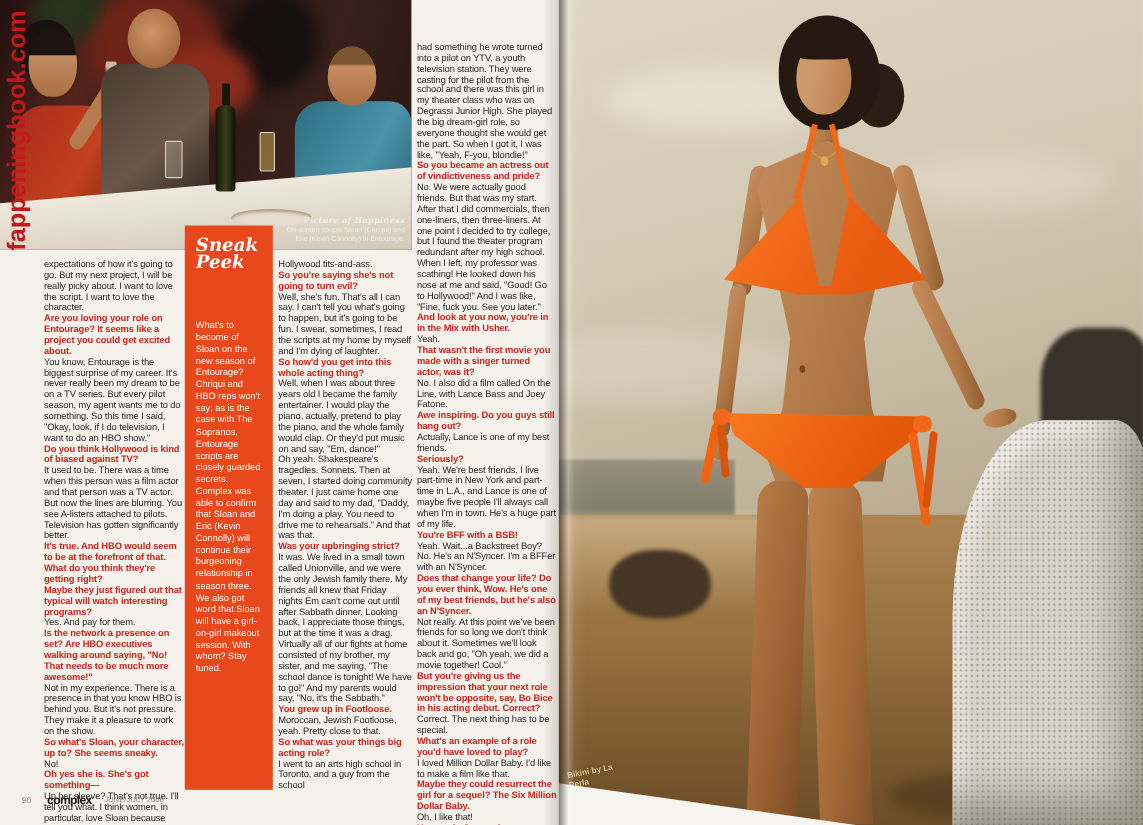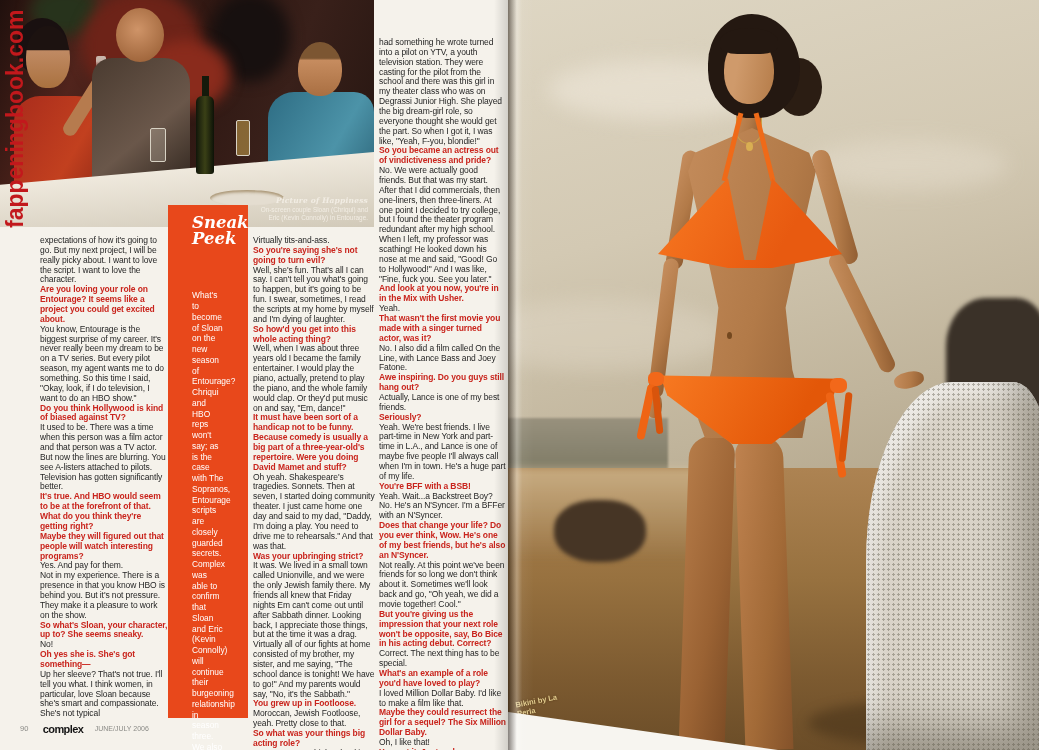--- a/index.html
+++ b/index.html
@@ -54,21 +54,21 @@
 
   
   .col{font-size:8.5px;line-height:1.16;color:#262626;letter-spacing:-.1px;}
   .col p{position:static;margin:0;}
   .col p.q{color:#c9251d;font-weight:bold;}
   .col1{left:40px;top:236px;width:128px;}
   .col2{left:253px;top:236px;width:122px;}
   .col3{left:379px;top:38px;width:127px;}
 
   
-  .sneak{left:168px;top:205px;width:80px;height:513px;background:#e8481b;padding:10px 24px;z-index:4;}
+  .sneak{left:168px;top:205px;width:80px;height:513px;background:#e8481b;padding:10px 10px;z-index:4;}
   .sneak-title{position:static;display:block;color:#fff;font-family:"DejaVu Serif",serif;
     font-weight:bold;font-style:italic;font-size:16.5px;line-height:.95;margin-bottom:7px;}
   .sneak-body{position:static;display:block;color:#fff;font-size:8.4px;line-height:1.28;margin-top:44px;}
 
   
   .footer{left:20px;top:719px;width:300px;height:16px;}
   .footer-page{position:static;color:#8a8a86;font-size:7.5px;margin-right:10px;vertical-align:middle;}
   .footer-logo{position:static;color:#151515;font-size:11px;font-weight:800;letter-spacing:-.6px;vertical-align:middle;}
   .footer-issue{position:static;color:#8a8a86;font-size:7px;margin-left:7px;vertical-align:middle;}
 
@@ -174,41 +174,41 @@
 
     <div class="watermark">fappeningbook.com</div>
 
     <div class="col col1">
         <p class="a">expectations of how it's going to go. But my next project, I will be really picky about. I want to love the script. I want to love the character.</p>
         <p class="q">Are you loving your role on Entourage? It seems like a project you could get excited about.</p>
         <p class="a">You know, Entourage is the biggest surprise of my career. It's never really been my dream to be on a TV series. But every pilot season, my agent wants me to do something. So this time I said, "Okay, look, if I do television, I want to do an HBO show."</p>
         <p class="q">Do you think Hollywood is kind of biased against TV?</p>
         <p class="a">It used to be. There was a time when this person was a film actor and that person was a TV actor. But now the lines are blurring. You see A-listers attached to pilots. Television has gotten significantly better.</p>
         <p class="q">It's true. And HBO would seem to be at the forefront of that. What do you think they're getting right?</p>
-        <p class="q">Maybe they will figured out that people will watch interesting programs?</p>
+        <p class="q">Maybe they just figured out that typical will watch interesting programs?</p>
         <p class="a">Yes. And pay for them.</p>
+        <p class="q">Is the network a presence on set? Are HBO executives walking around saying, "No! That needs to be much more awesome!"</p>
         <p class="a">Not in my experience. There is a presence in that you know HBO is behind you. But it's not pressure. They make it a pleasure to work on the show.</p>
         <p class="q">So what's Sloan, your character, up to? She seems sneaky.</p>
         <p class="a">No!</p>
         <p class="q">Oh yes she is. She's got something—</p>
         <p class="a">Up her sleeve? That's not true. I'll tell you what. I think women, in particular, love Sloan because she's smart and compassionate. She's not typical</p>
       </div>
 
     <div class="sneak">
       <span class="sneak-title">Sneak Peek</span>
       <span class="sneak-body">What's to become of Sloan on the new season of Entourage? Chriqui and HBO reps won't say; as is the case with The Sopranos, Entourage scripts are closely guarded secrets. Complex was able to confirm that Sloan and Eric (Kevin Connolly) will continue their burgeoning relationship in season three. We also got word that Sloan will have a girl-on-girl makeout session. With whom? Stay tuned.</span>
     </div>
 
     <div class="col col2">
-        <p class="a">Virtually tits-and-ass.</p>
+        <p class="a">Hollywood tits-and-ass.</p>
         <p class="q">So you're saying she's not going to turn evil?</p>
         <p class="a">Well, she's fun. That's all I can say. I can't tell you what's going to happen, but it's going to be fun. I swear, sometimes, I read the scripts at my home by myself and I'm dying of laughter.</p>
         <p class="q">So how'd you get into this whole acting thing?</p>
         <p class="a">Well, when I was about three years old I became the family entertainer. I would play the piano, actually, pretend to play the piano, and the whole family would clap. Or they'd put music on and say, "Em, dance!"</p>
-        <p class="q">It must have been sort of a handicap not to be funny. Because comedy is usually a big part of a three-year-old's repertoire. Were you doing David Mamet and stuff?</p>
         <p class="a">Oh yeah. Shakespeare's tragedies. Sonnets. Then at seven, I started doing community theater. I just came home one day and said to my dad, "Daddy, I'm doing a play. You need to drive me to rehearsals." And that was that.</p>
         <p class="q">Was your upbringing strict?</p>
         <p class="a">It was. We lived in a small town called Unionville, and we were the only Jewish family there. My friends all knew that Friday nights Em can't come out until after Sabbath dinner. Looking back, I appreciate those things, but at the time it was a drag. Virtually all of our fights at home consisted of my brother, my sister, and me saying, "The school dance is tonight! We have to go!" And my parents would say, "No, it's the Sabbath."</p>
         <p class="q">You grew up in Footloose.</p>
         <p class="a">Moroccan, Jewish Footloose, yeah. Pretty close to that.</p>
         <p class="q">So what was your things big acting role?</p>
         <p class="a">I went to an arts high school in Toronto, and a guy from the school</p>
       </div>
     <div class="col col3">
         <p class="a">had something he wrote turned into a pilot on YTV, a youth television station. They were casting for the pilot from the school and there was this girl in my theater class who was on Degrassi Junior High. She played the big dream-girl role, so everyone thought she would get the part. So when I got it, I was like, "Yeah, F-you, blondie!"</p>

